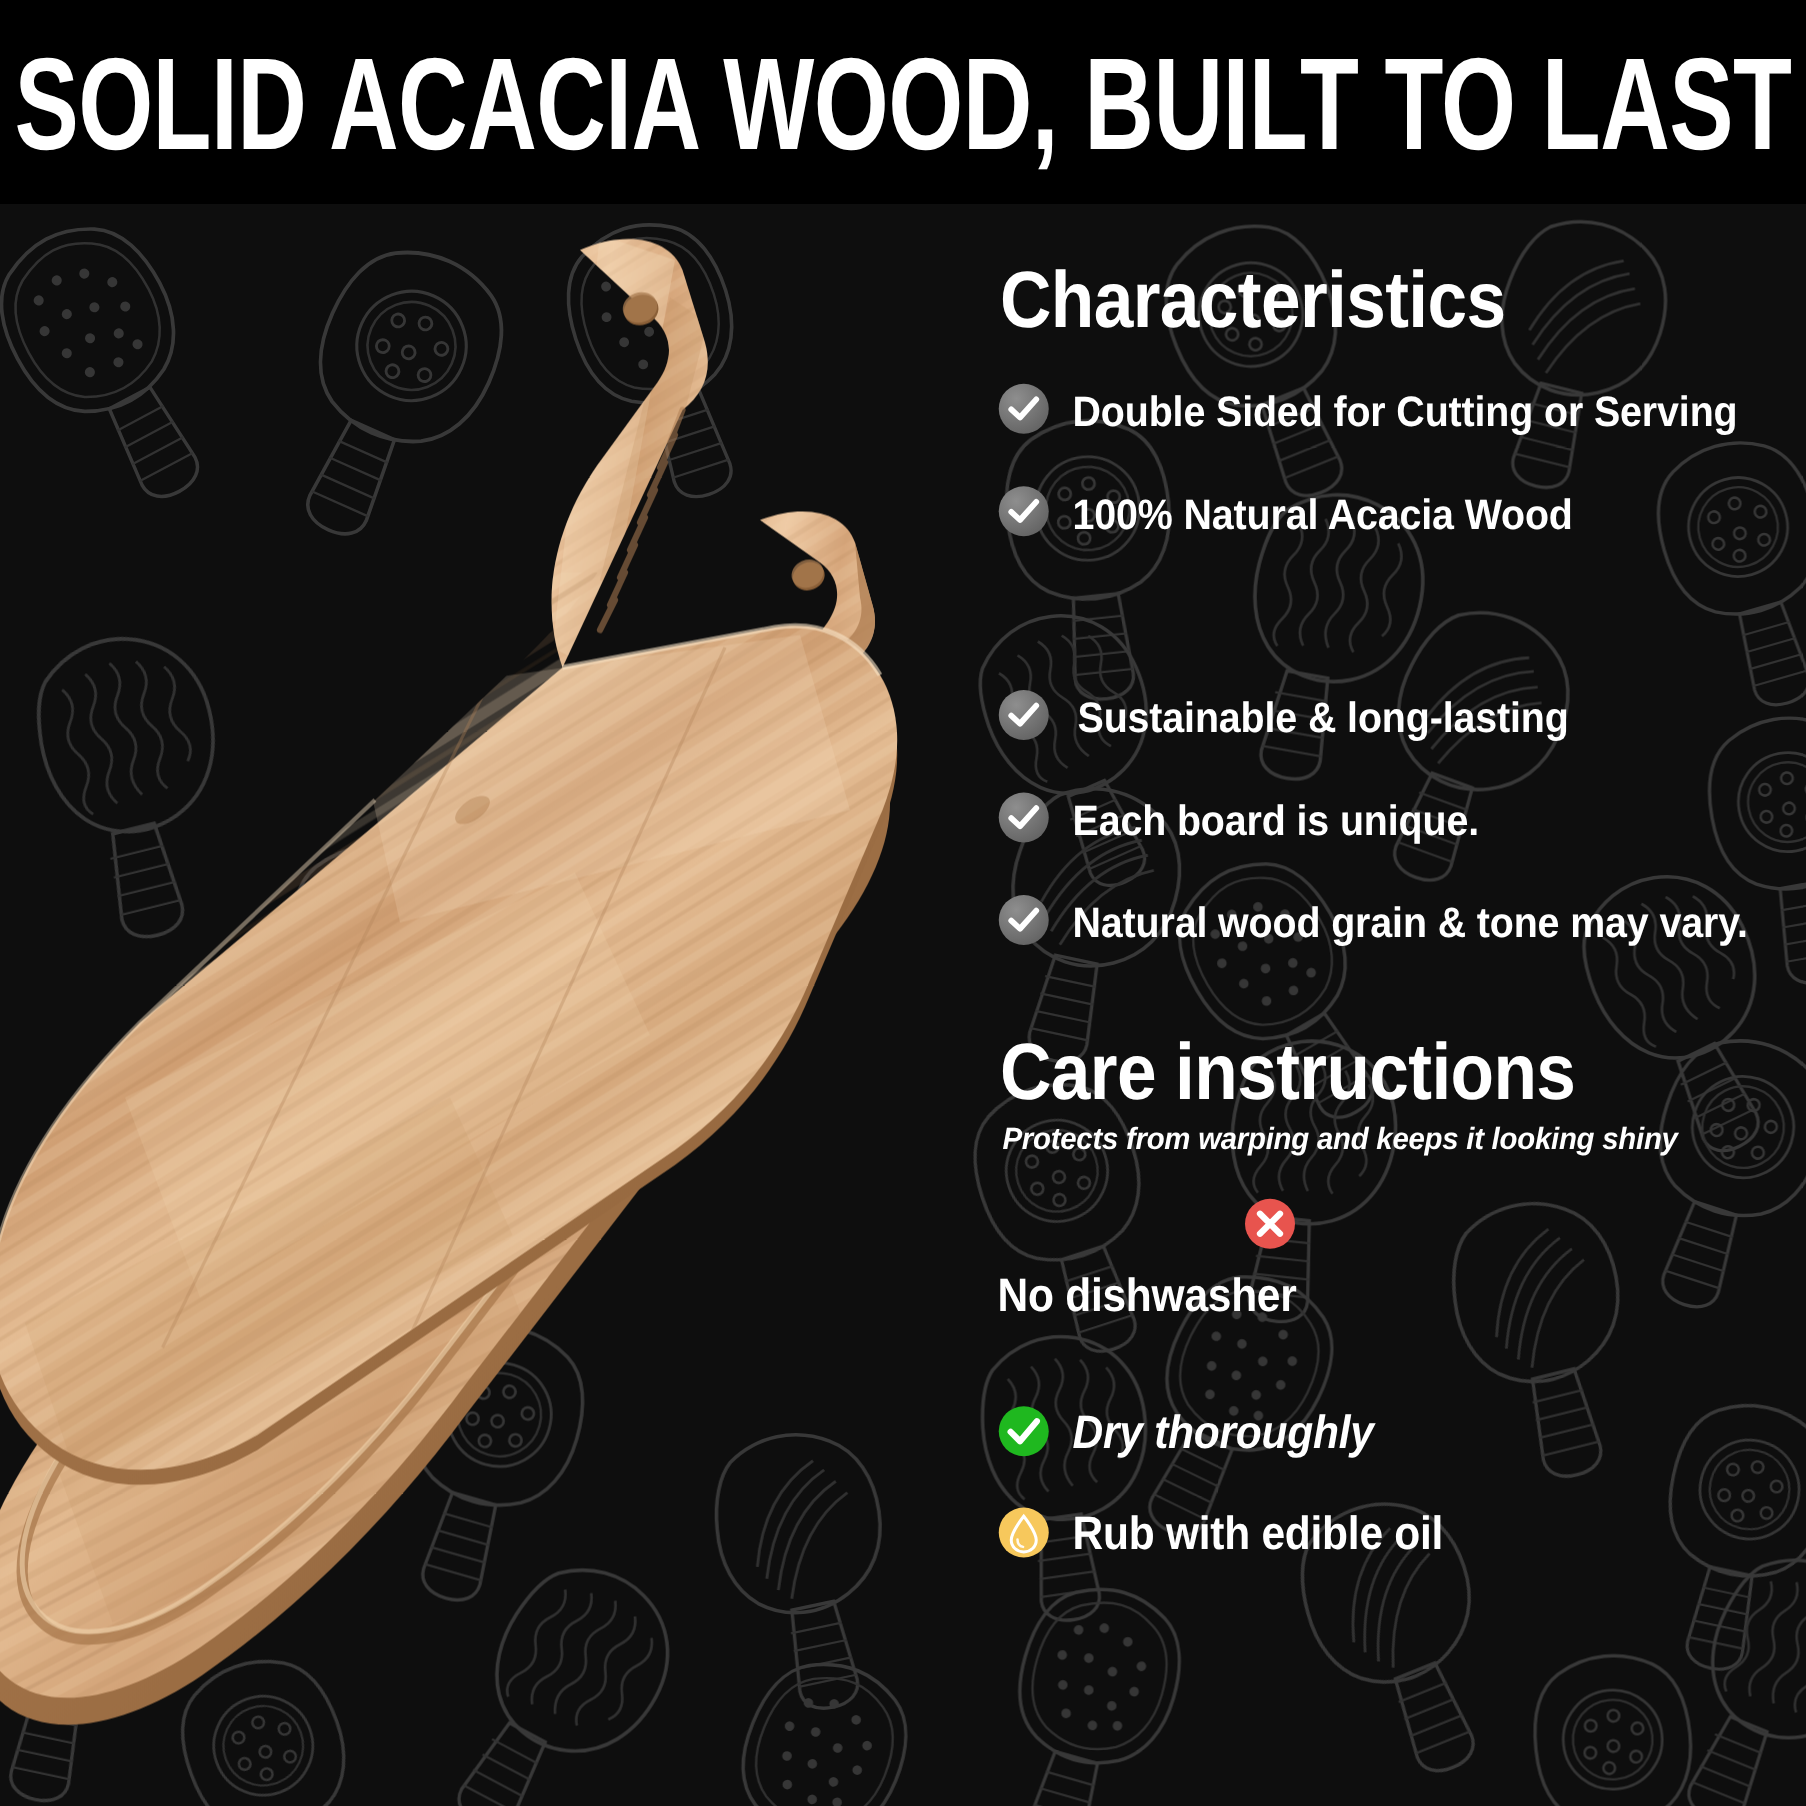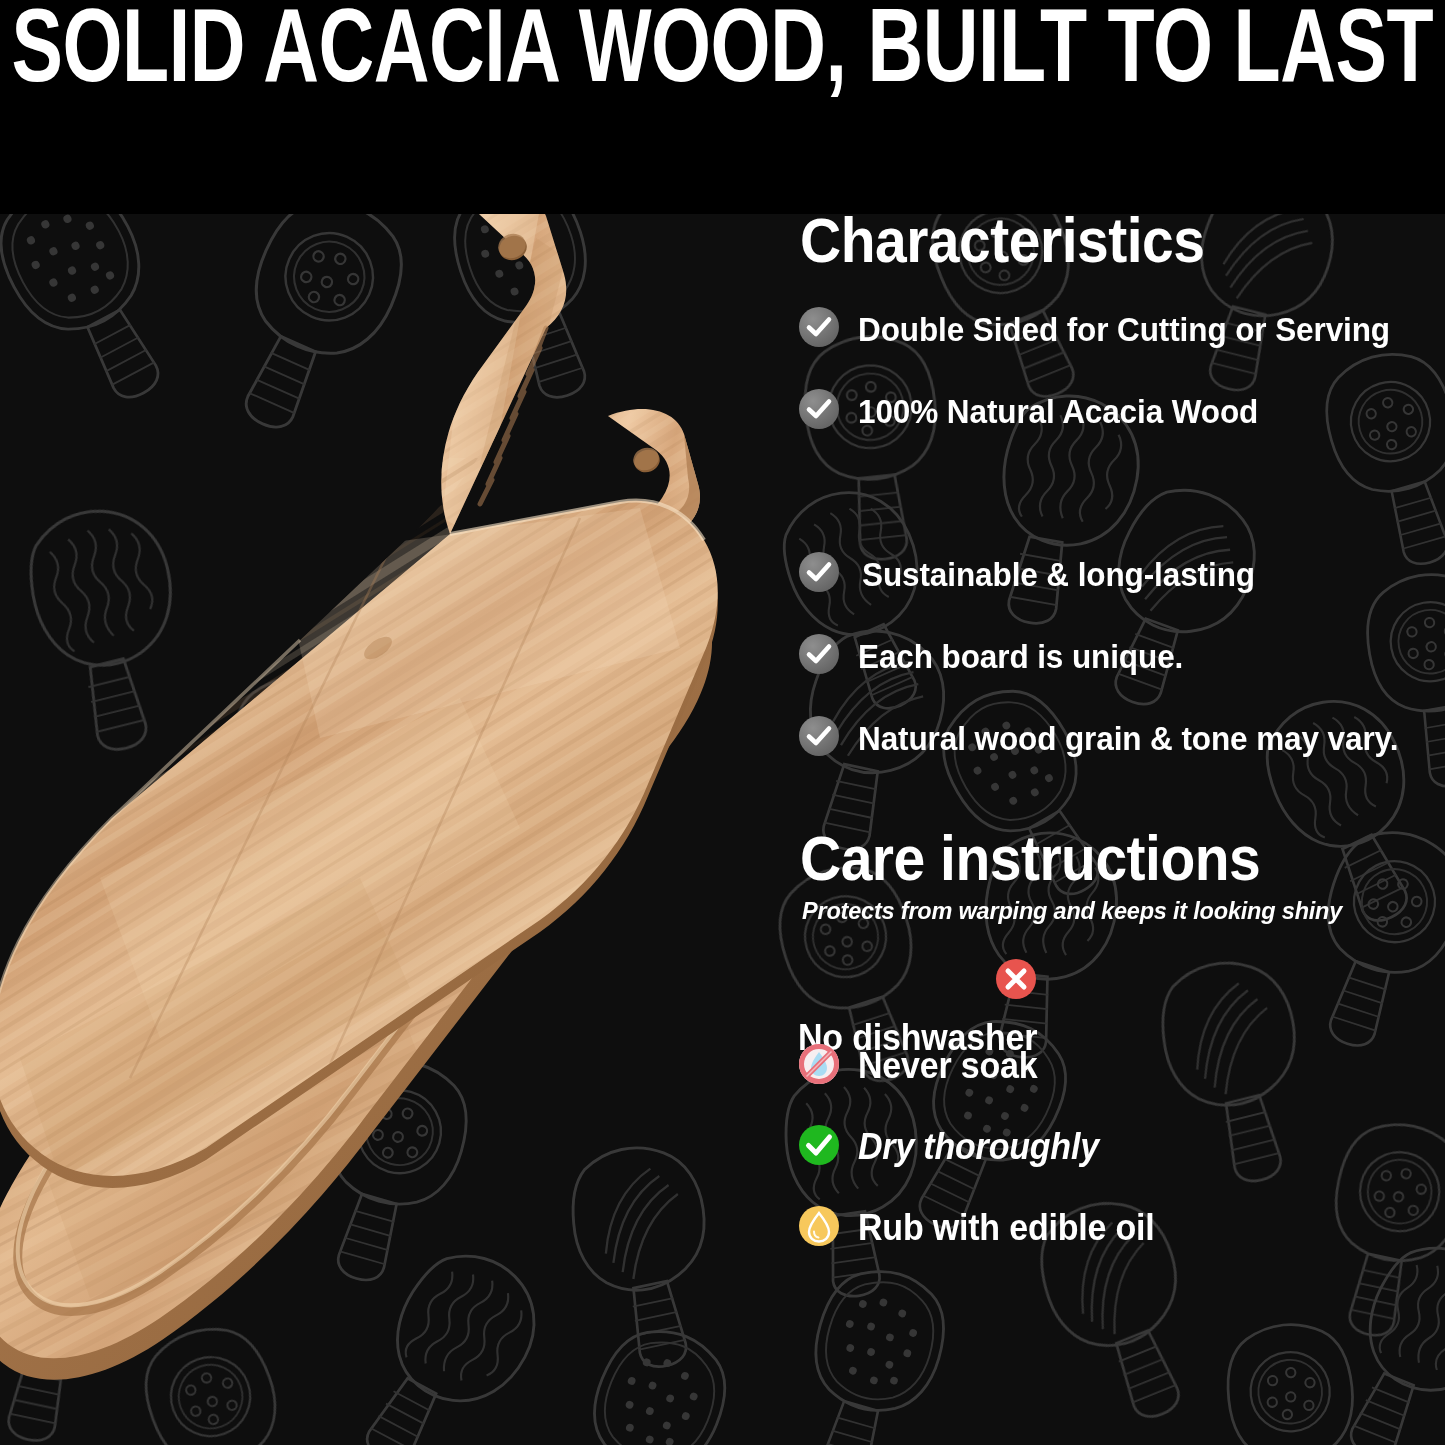--- a/index.html
+++ b/index.html
@@ -9,23 +9,23 @@
     background:#0e0e0e;
     font-family:"Liberation Sans","DejaVu Sans",sans-serif;
   }
 
   
   .bg-pattern{position:absolute;left:0;top:0;width:1445px;height:1445px;z-index:0;}
   .bg-pattern svg{display:block;width:100%;height:100%;}
 
   
   .header-band{
-    position:absolute;left:0;top:0;width:1445px;height:214px;
+    position:absolute;left:0;top:0;width:1445px;height:163px;
     background:#000000;z-index:5;
-    display:flex;align-items:flex-start;justify-content:center;
+    display:flex;align-items:center;justify-content:center;
   }
   .header-title{
     color:#ffffff;
     font-family:"Liberation Sans Narrow","Liberation Sans","DejaVu Sans Condensed",sans-serif;
     font-weight:700;
     font-size:83px;
     letter-spacing:-0.5px;
     line-height:1;
     white-space:nowrap;
     transform:scaleX(0.93) scaleY(1.26);
@@ -525,32 +525,20 @@
     <div class="row care-row" id="care-row-0">
       <span class="badge">
         <svg viewBox="0 0 42 42" xmlns="http://www.w3.org/2000/svg">
           <circle cx="21" cy="21" r="20" fill="#e8544e"></circle>
           <path d="M13 13 L29 29 M29 13 L13 29" stroke="#fff" stroke-width="5" stroke-linecap="round"></path>
         </svg>
       </span>
       <span class="label">No dishwasher</span>
     </div>
 
-    <div class="row care-row" id="care-row-1">
-      <span class="badge">
-        <svg viewBox="0 0 42 42" xmlns="http://www.w3.org/2000/svg">
-          <circle cx="21" cy="21" r="20" fill="#f7eef0"></circle>
-          <circle cx="21" cy="21" r="17.5" fill="none" stroke="#e8707a" stroke-width="5"></circle>
-          <path d="M21 9 C21 9 13 19 13 25 C13 29.5 16.6 33 21 33 C25.4 33 29 29.5 29 25 C29 19 21 9 21 9 Z" fill="#a9dcf3"></path>
-          <path d="M9 33 L33 9" stroke="#e8707a" stroke-width="5" stroke-linecap="round"></path>
-          <path d="M9 33 L33 9" stroke="#fff" stroke-width="1.6" stroke-linecap="round" opacity="0.5"></path>
-        </svg>
-      </span>
-      <span class="label">Never soak</span>
-    </div>
 
     <div class="row care-row" id="care-row-2">
       <span class="badge">
         <svg viewBox="0 0 42 42" xmlns="http://www.w3.org/2000/svg">
           <circle cx="21" cy="21" r="20" fill="#1fb81f"></circle>
           <path d="M10.5 21.5 L18 29 L31.5 13" fill="none" stroke="#fff" stroke-width="5" stroke-linecap="round" stroke-linejoin="round"></path>
         </svg>
       </span>
       <span class="label">Dry thoroughly</span>
     </div>

